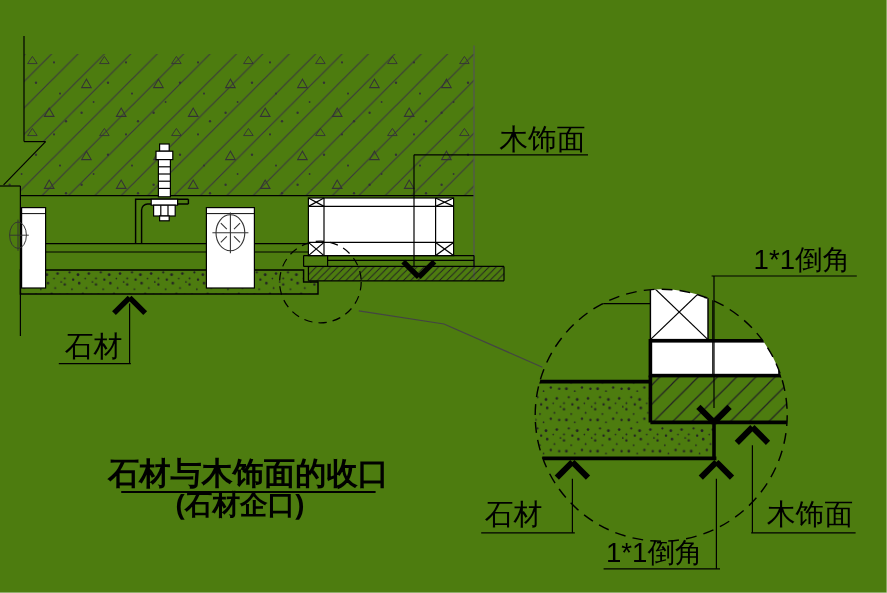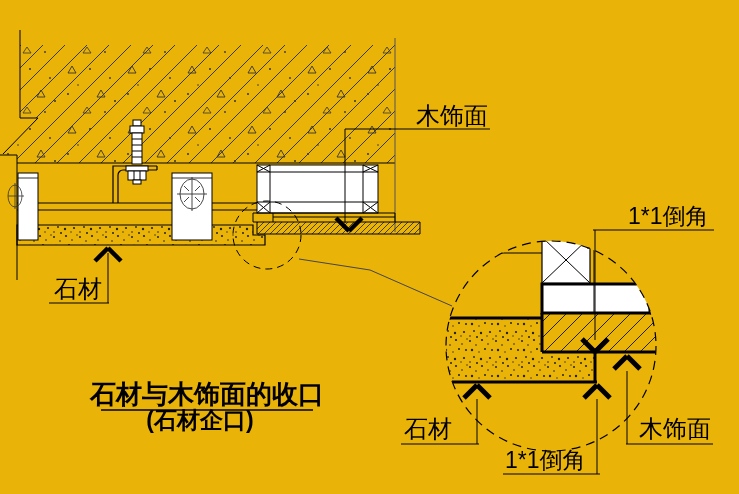--- a/index.html
+++ b/index.html
@@ -1,16 +1,16 @@
 <!DOCTYPE html>
 <html><head>
 <meta charset="utf-8">
 <style>
   html,body{margin:0;padding:0;background:#fff;}
-  .sheet{position:relative;width:739px;height:494px;background:#eab308;overflow:hidden;
+  .sheet{position:relative;width:739px;height:494px;background:#4d7c0f;overflow:hidden;
          font-family:"Liberation Sans", sans-serif;text-decoration:underline;}
   svg{display:block}
   text{font-family:"Liberation Sans", sans-serif; fill:#000;}
   .lbl{font-size:24px;}
   .lbl-sm{font-size:23px;}
   .ttl{font-size:26px;font-weight:bold;}
   .ttl2{font-size:23px;font-weight:bold;}
 </style>
 </head>
 <body>

